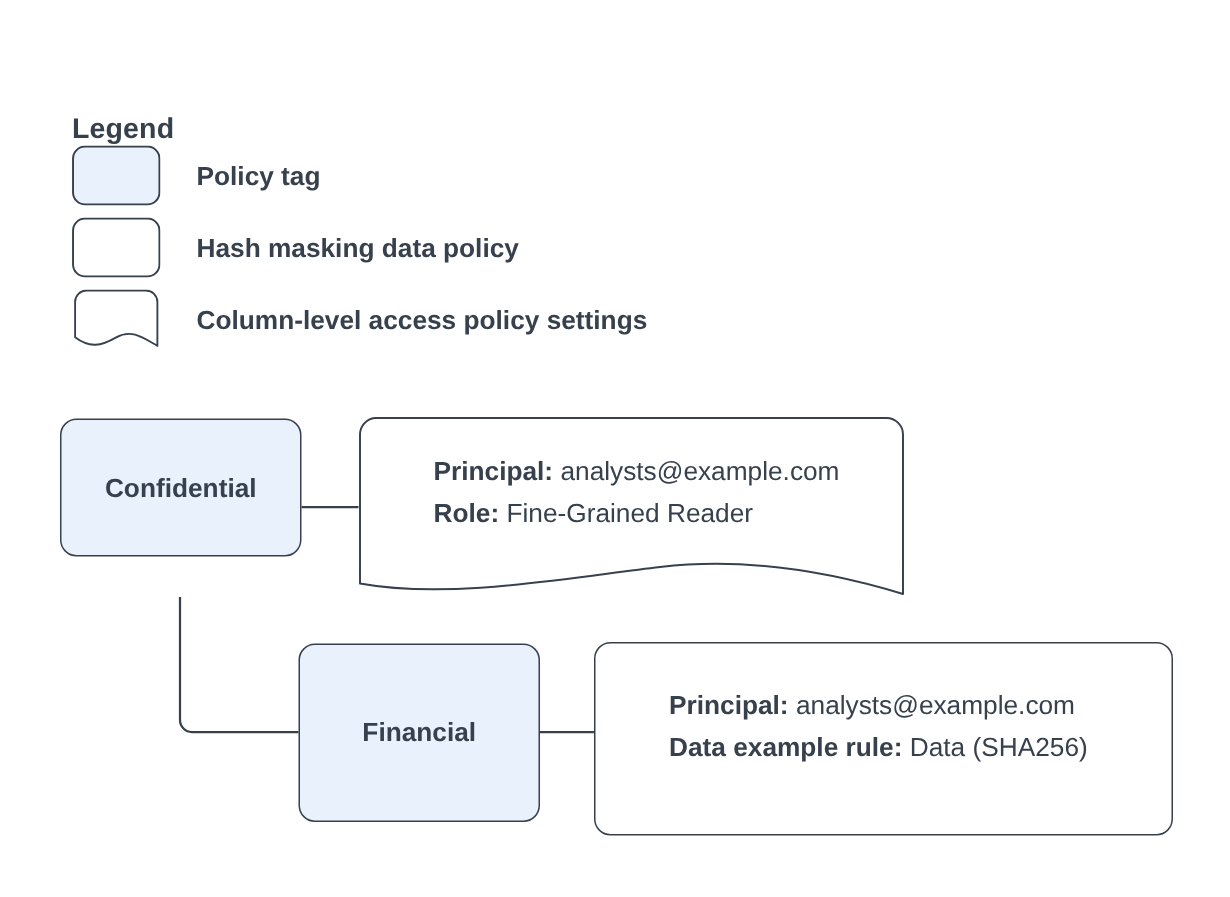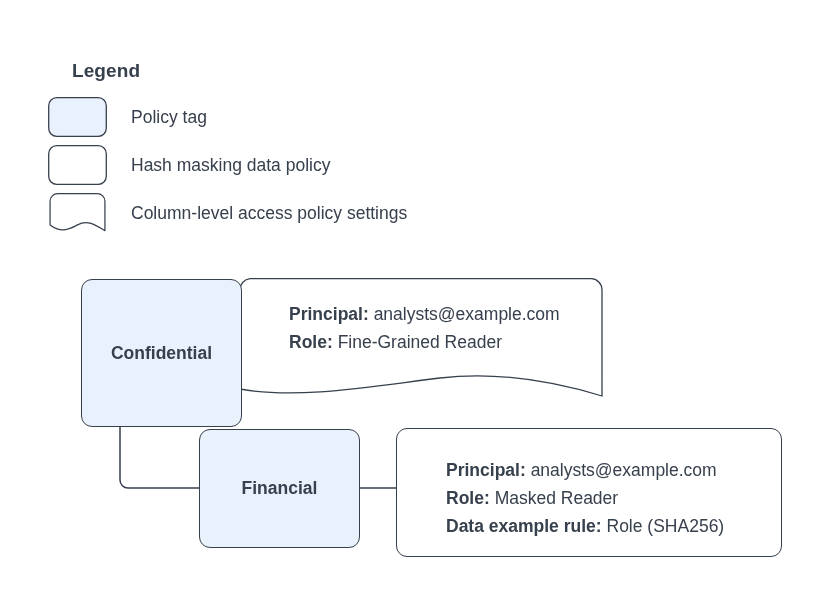--- a/index.html
+++ b/index.html
@@ -14,26 +14,25 @@
     overflow: hidden;
     font-family: "Liberation Sans", sans-serif;
     color: #37404d;
     -webkit-font-smoothing: antialiased;
   }
 
   
   #legend-title {
     position: absolute;
     left: 48px;
-    top: 60px;
+    top: 76px;
     font-size: 19px;
     font-weight: bold;
     color: #37404d;
     letter-spacing: 0.1px;
-    margin-left: 24px;
   }
   .legend-row {
     position: absolute;
     left: 48px;
     height: 40px;
   }
   #legend-row-0 { top: 97px; }
   #legend-row-1 { top: 145px; }
   #legend-row-2 { top: 193px; }
 
@@ -45,21 +44,21 @@
     height: 40px;
   }
   .legend-label {
     position: absolute;
     left: 83px;
     top: 0;
     height: 40px;
     line-height: 40px;
     white-space: nowrap;
     font-size: 17.5px;
-    font-weight: normal;
+    font-weight: bold;
     color: #37404d;
   }
 
   
   #diagram {
     position: absolute;
     left: 0;
     top: 0;
     width: 820px;
     height: 598px;
@@ -74,21 +73,21 @@
     background: #e9f1fc;
     display: flex;
     align-items: center;
     justify-content: center;
   }
   .node-label {
     font-size: 17.5px;
     font-weight: bold;
     color: #37404d;
   }
-  #node-confidential { left: 40px; top: 279px; width: 161px; height: 148px; margin-left: 41px; }
+  #node-confidential { left: 40px; top: 279px; width: 161px; height: 92px; }
   #node-financial    { left: 199px; top: 429px; width: 161px; height: 119px; align-items: center; }
 
   
   .callout {
     position: absolute;
     box-sizing: border-box;
   }
   .callout-text {
     position: absolute;
     left: 14px;
@@ -180,21 +179,17 @@
 </div>
 
 <div class="callout" id="callout-financial">
   <div class="callout-box"></div>
   <div class="callout-text">
     <div>
       <span class="k">Principal:</span>
       <span>analysts@example.com</span>
     </div>
     <div>
-      <span class="k">Role:</span>
-      <span>Masked Reader</span>
-    </div>
-    <div>
       <span class="k">Data example rule:</span>
-      <span>Role (SHA256)</span>
+      <span>Data (SHA256)</span>
     </div>
   </div>
 </div>
 
 </body></html>

